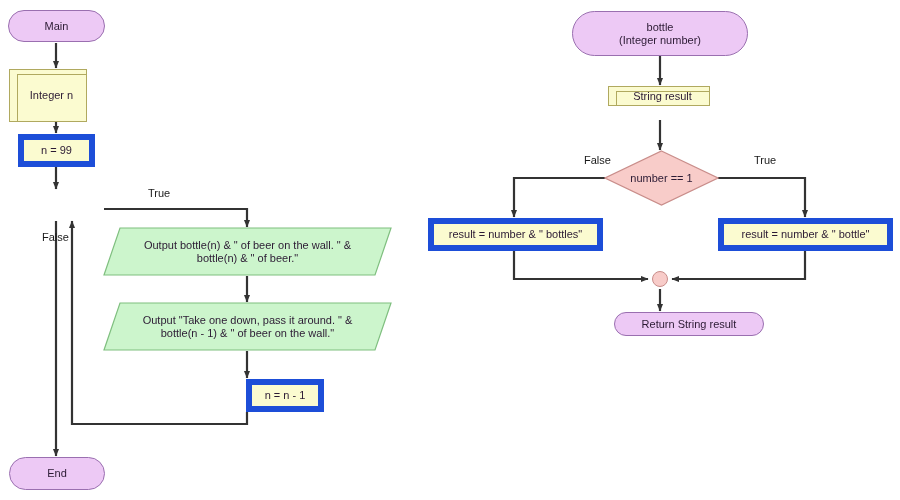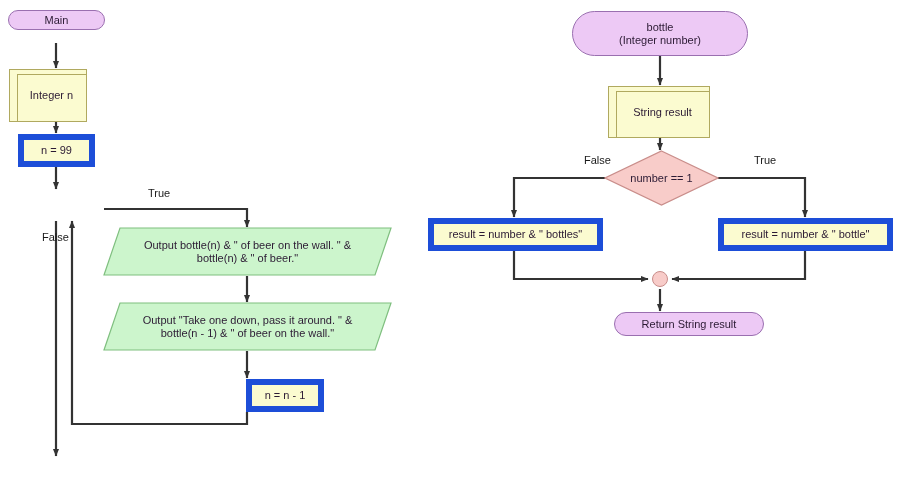--- a/index.html
+++ b/index.html
@@ -158,21 +158,21 @@
       <path d="M718,178 L805,178 L805,217"></path>
 
       <path d="M514,251 L514,279 L648,279"></path>
 
       <path d="M805,251 L805,279 L672,279"></path>
 
       <path d="M660,289 L660,311"></path>
     </g>
   </svg>
 
-  <div class="node terminator" style="left:8px; top:10px; width:97px; height:20px;">
+  <div class="node terminator" style="left:8px; top:10px; width:97px; height:32px;">
     <span>Main</span>
   </div>
 
   <div class="node declaration" style="left:9px; top:69px; width:78px; height:53px;">
     <span class="inner"></span>
     <span class="dtext">Integer n</span>
   </div>
 
   <div class="node process" style="left:18px; top:134px; width:77px; height:33px;">
     <span>n = 99</span>
@@ -199,29 +199,32 @@
     <div class="iotext">
       <div>Output "Take one down, pass it around. " &amp;</div>
       <div>bottle(n - 1) &amp; " of beer on the wall."</div>
     </div>
   </div>
 
   <div class="node process" style="left:209px; top:379px; width:78px; height:33px;margin-left:37px;">
     <span>n = n - 1</span>
   </div>
 
+  <div class="node terminator" style="left:9px; top:457px; width:96px; height:33px;">
+    <span>End</span>
+  </div>
 
   <div class="node terminator" style="left:572px; top:11px; width:176px; height:45px;">
     <div>
       <div>bottle</div>
       <div>(Integer number)</div>
     </div>
   </div>
 
-  <div class="node declaration" style="left:608px; top:86px; width:102px; height:52px;">
+  <div class="node declaration" style="left:608px; top:86px; width:102px; height:20px;">
     <span class="inner"></span>
     <span class="dtext">String result</span>
   </div>
 
   <div class="node decision" style="left:604px; top:150px; width:115px; height:56px;">
     <svg class="dm" viewBox="0 0 115 56" preserveAspectRatio="none" xmlns="http://www.w3.org/2000/svg">
       <polygon points="57.5,1 114,28 57.5,55 1,28" fill="#f8ccc9" stroke="#c98d8a" stroke-width="1.2"></polygon>
     </svg>
     <span class="dmlabel">number == 1</span>
   </div>

